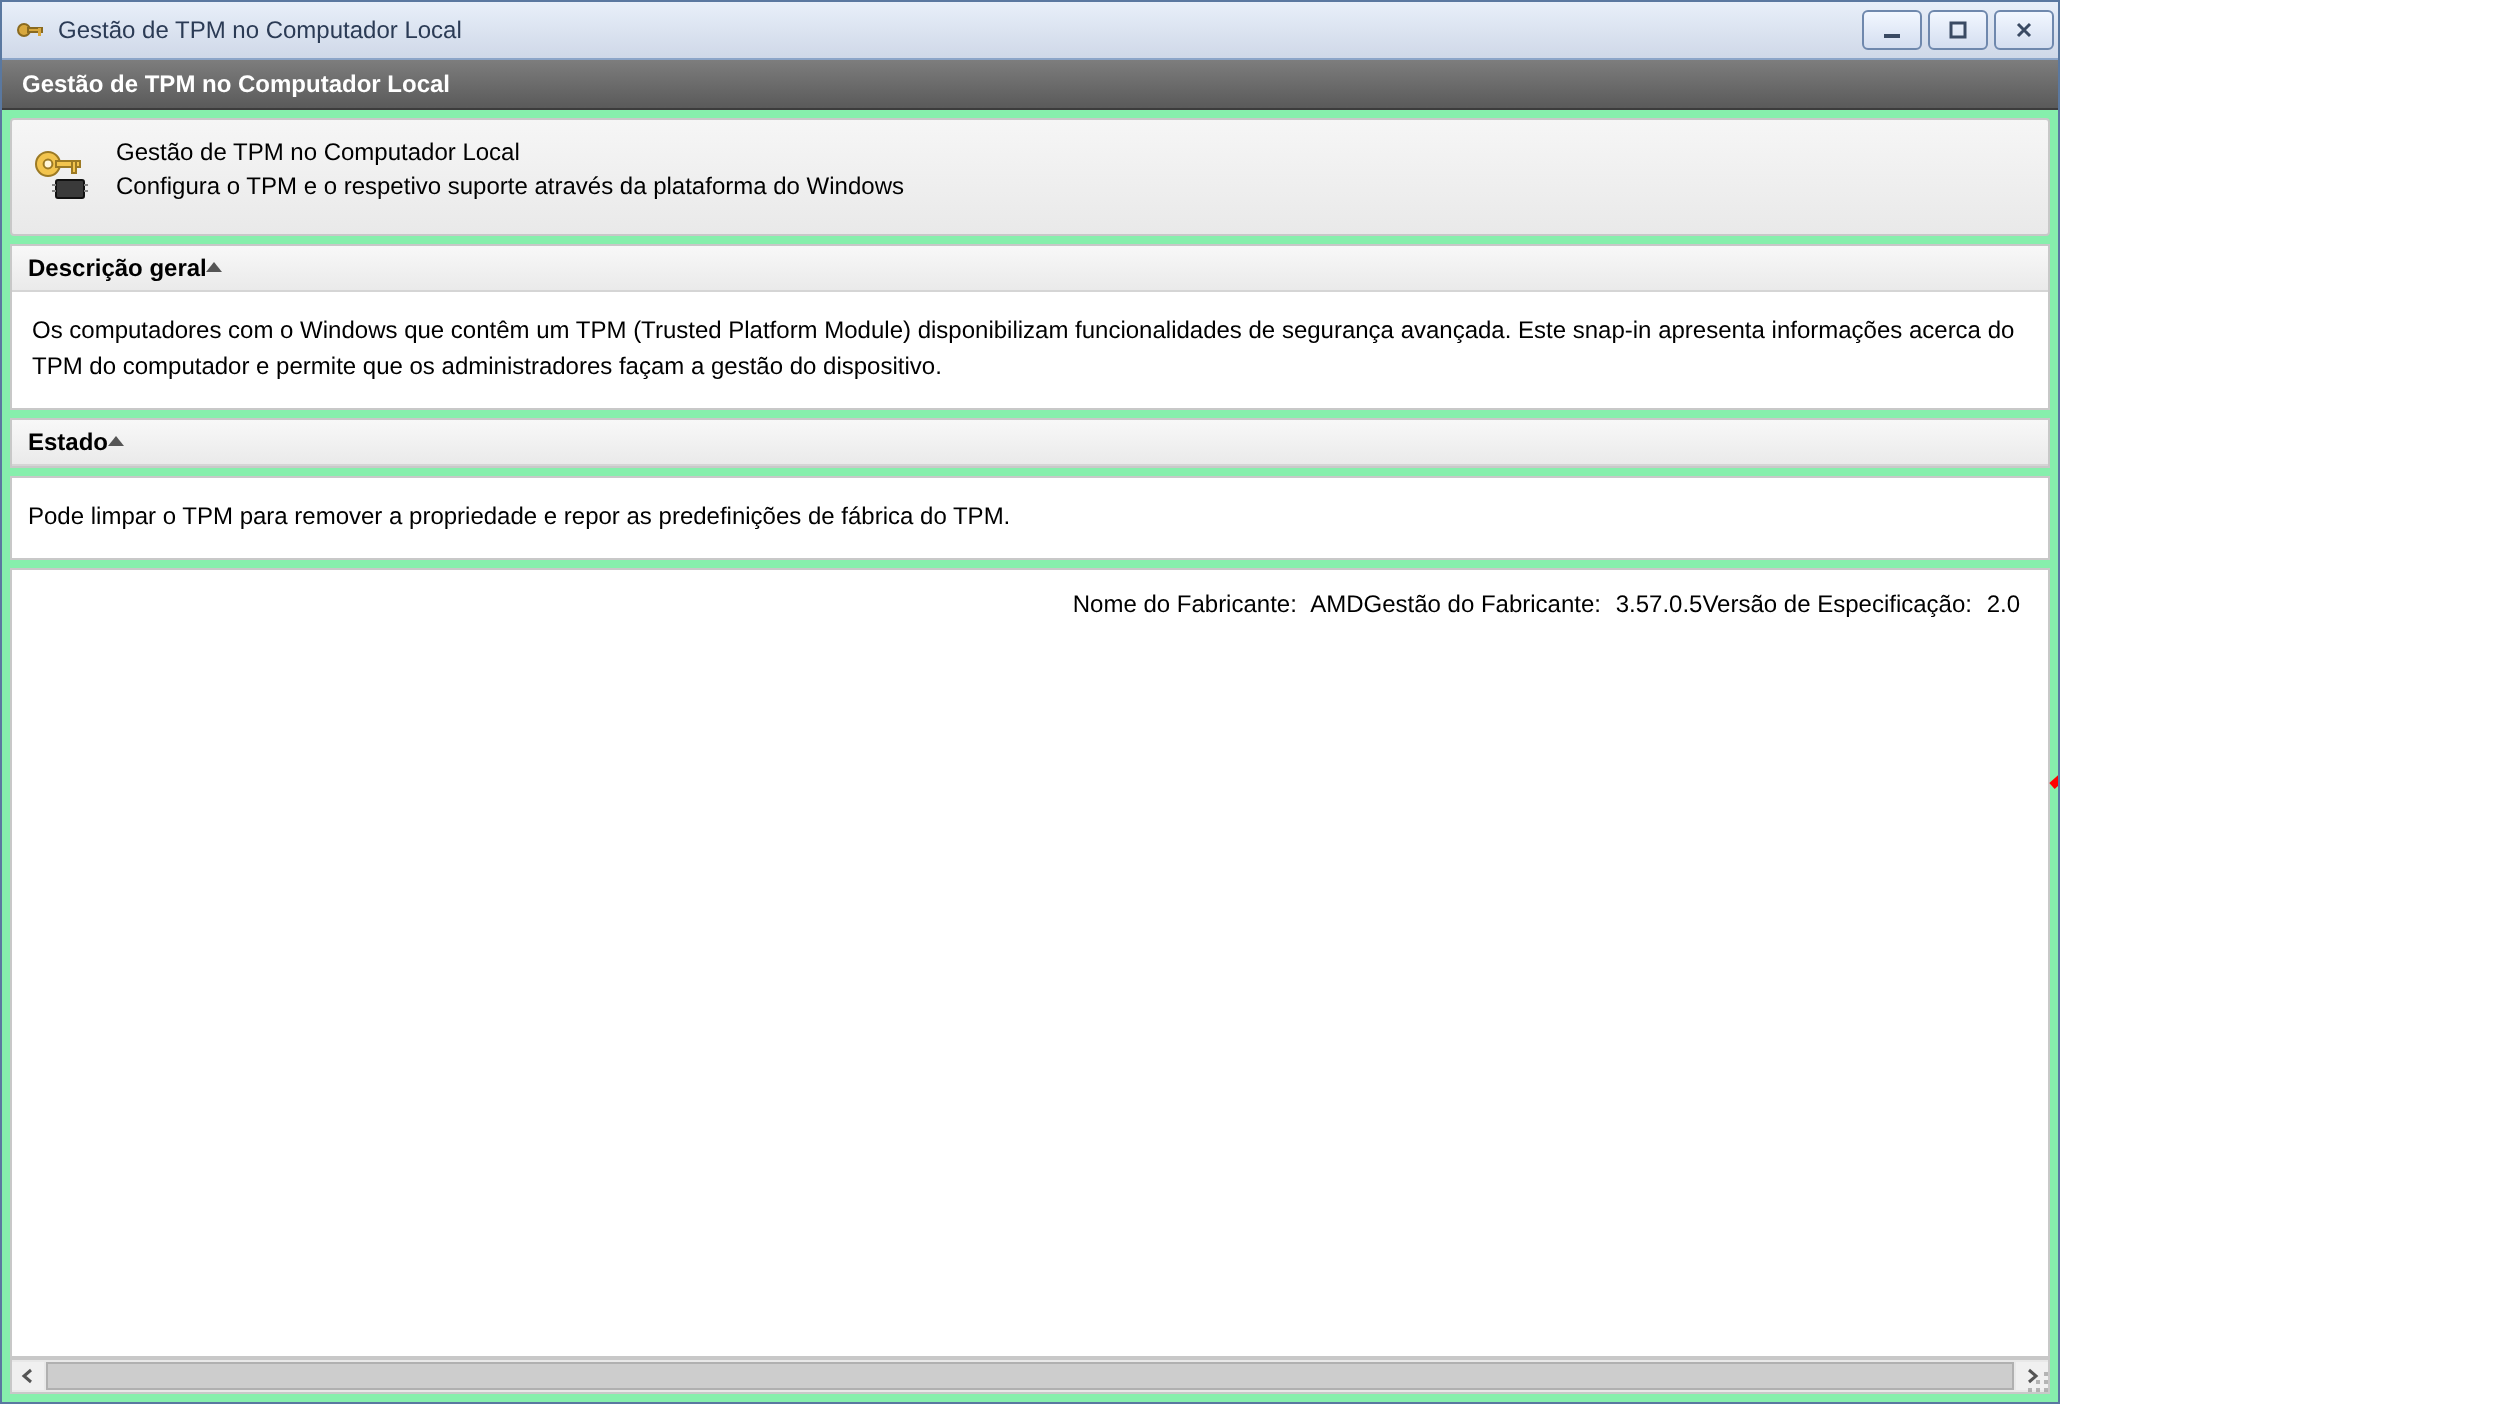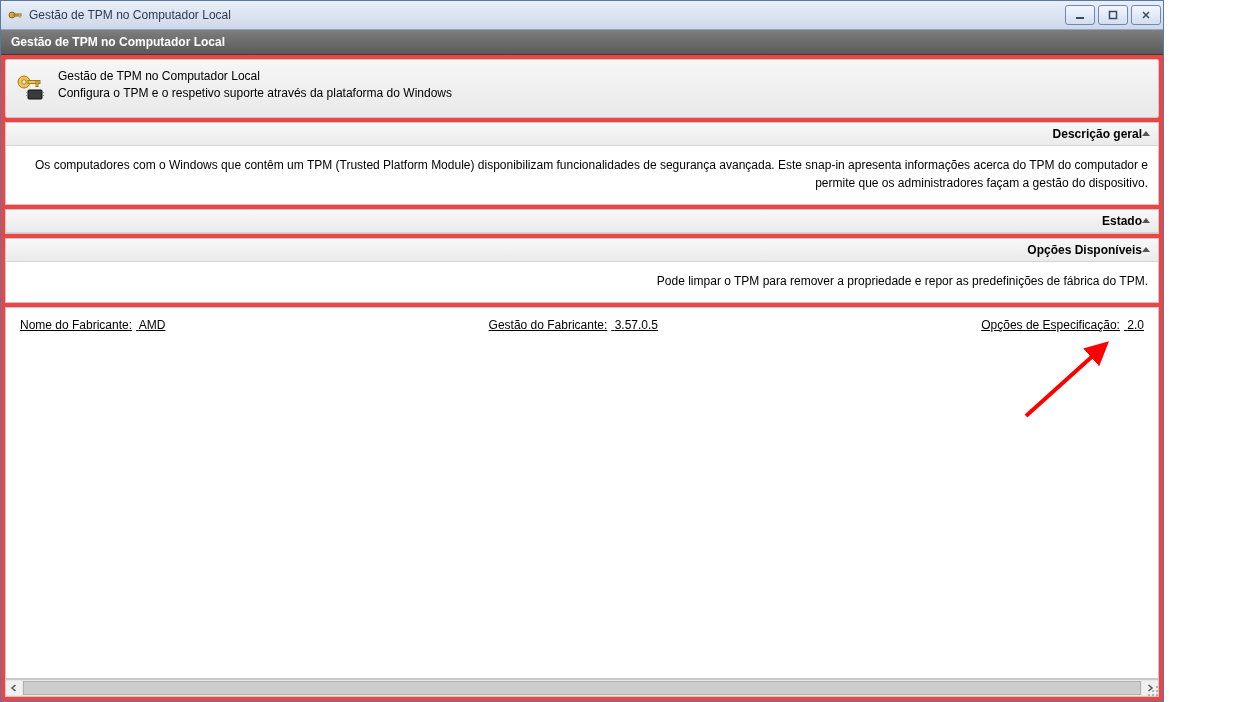--- a/index.html
+++ b/index.html
@@ -1,32 +1,32 @@
 <!DOCTYPE html>
 <html><head>
 <meta charset="utf-8">
 <style>
   html,body{margin:0;padding:0;height:100%;font-family:"Segoe UI",Tahoma,Arial,sans-serif;font-size:12px;color:#000;background:#fff;}
-  .window{width:1164px;height:702px;border:1px solid #5a78a0;box-sizing:border-box;display:flex;flex-direction:column;position:relative;background:#ef4444;}
+  .window{width:1030px;height:702px;border:1px solid #5a78a0;box-sizing:border-box;display:flex;flex-direction:column;position:relative;background:#86efac;}
   .titlebar{height:28px;background:linear-gradient(#e8eff9,#cfd8e8);border-bottom:1px solid #8ca5c8;display:flex;align-items:center;padding:0 2px 0 6px;}
   .titlebar .icon{width:16px;height:16px;margin-right:6px;display:flex;align-items:center;justify-content:center;}
   .titlebar .title{flex:1;font-size:12px;color:#2b3b55;}
   .winbtns{display:flex;gap:3px;}
   .winbtn{width:28px;height:18px;border:1px solid #6f88ad;border-radius:3px;background:linear-gradient(#f2f7ff,#d4def0);display:flex;align-items:center;justify-content:center;cursor:pointer;}
   .winbtn svg{width:10px;height:10px;}
   .subheader{height:24px;background:linear-gradient(#7d7d7d,#5a5a5a);color:#fff;font-weight:bold;font-size:12px;display:flex;align-items:center;padding:0 10px;border-bottom:1px solid #3c3c3c;}
   .content{flex:1;display:flex;flex-direction:column;padding:4px 4px 2px 4px;overflow:hidden;}
   .topdesc{display:flex;align-items:flex-start;padding:8px 6px 14px 6px;border:1px solid #c8c8c8;background:linear-gradient(#f6f6f6,#e9e9e9);border-radius:2px;margin-bottom:4px;}
   .topdesc .big-icon{width:32px;height:32px;margin:2px 12px 0 2px;flex:none;}
   .topdesc .lines{display:flex;flex-direction:column;line-height:1.45;}
   .panel{border:1px solid #c8c8c8;background:#fff;margin-bottom:4px;}
-  .panel-head{display:flex;align-items:center;justify-content:flex-end;background:linear-gradient(#f8f8f8,#eaeaea);border-bottom:1px solid #d5d5d5;padding:4px 8px;font-weight:bold;cursor:pointer;}
+  .panel-head{display:flex;align-items:center;justify-content:flex-start;background:linear-gradient(#f8f8f8,#eaeaea);border-bottom:1px solid #d5d5d5;padding:4px 8px;font-weight:bold;cursor:pointer;}
   .panel-head .caret{width:0;height:0;border-left:4px solid transparent;border-right:4px solid transparent;border-bottom:5px solid #555;}
-  .panel-body{padding:10px 10px 12px 10px;line-height:1.5;text-align:right;}
-  .mfg-row{display:flex;justify-content:space-between;padding:10px 14px 12px 14px;text-decoration:underline;}
+  .panel-body{padding:10px 10px 12px 10px;line-height:1.5;}
+  .mfg-row{display:flex;justify-content:flex-end;padding:10px 14px 12px 14px;}
   .mfg-item{white-space:nowrap;}
   .mfg-item .label{margin-right:4px;}
   .scroll-track{height:16px;background:#e8e8e8;border:1px solid #c8c8c8;display:flex;align-items:center;margin:auto 0 2px 0;}
   .scroll-arrow{width:16px;height:14px;display:flex;align-items:center;justify-content:center;background:#f0f0f0;cursor:pointer;}
   .scroll-thumb{flex:1;height:12px;background:#cdcdcd;border:1px solid #b0b0b0;margin:0 1px;}
   .resize-grip{position:absolute;right:3px;bottom:3px;width:14px;height:14px;}
   .resize-grip svg{width:14px;height:14px;opacity:.5;}
   .filler{flex:1;background:#fff;border:1px solid #c8c8c8;border-top:none;margin-top:-4px;position:relative;}
   .arrow-annot{position:absolute;pointer-events:none;}
 </style>
@@ -98,39 +98,35 @@
     </div>
 
     <div class="panel">
       <div class="panel-head">
         <span>Estado</span>
         <span class="caret"></span>
       </div>
     </div>
 
     <div class="panel">
-      <div class="panel-head">
-        <span>Opções Disponíveis</span>
-        <span class="caret"></span>
-      </div>
       <div class="panel-body" style="padding-left:8px">Pode limpar o TPM para remover a propriedade e repor as predefinições de fábrica do TPM.</div>
     </div>
 
     <div class="panel" style="margin-bottom:0;">
       <div class="mfg-row">
         <span class="mfg-item">
           <span class="label">Nome do Fabricante:</span>
           <span>AMD</span>
         </span>
         <span class="mfg-item">
           <span class="label">Gestão do Fabricante:</span>
           <span>3.57.0.5</span>
         </span>
         <span class="mfg-item">
-          <span class="label">Opções de Especificação:</span>
+          <span class="label">Versão de Especificação:</span>
           <span>2.0</span>
         </span>
       </div>
     </div>
 
     <div class="filler">
       <svg class="arrow-annot" style="left:1000px;top:-5px;width:120px;height:90px" viewBox="0 0 120 90">
         <defs>
             <marker id="ah" markerWidth="6" markerHeight="6" refX="5" refY="3" orient="auto">
               <path d="M0,0 L6,3 L0,6 Z" fill="#ff0000"></path>

